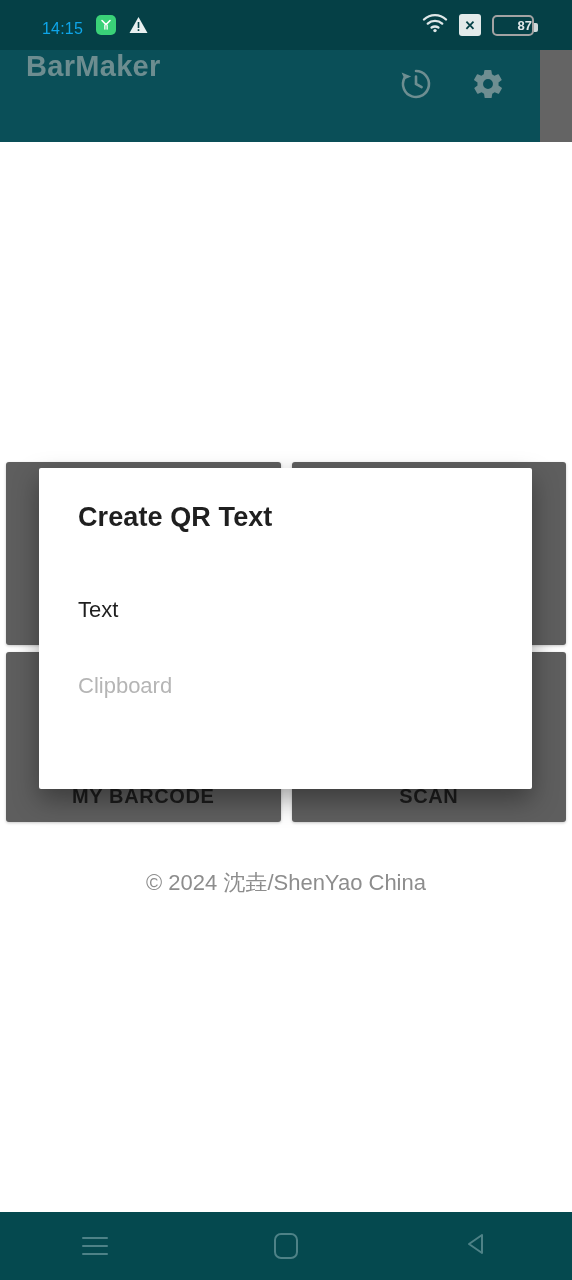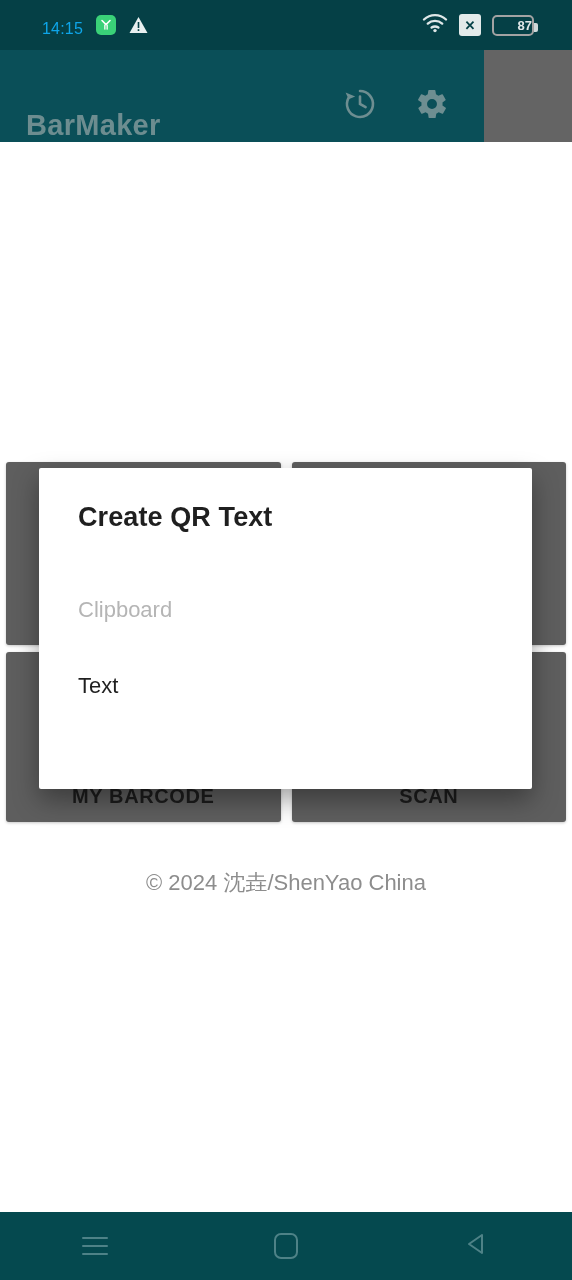--- a/index.html
+++ b/index.html
@@ -34,22 +34,22 @@
     display:flex; align-items:center; justify-content:flex-end; position:relative;
   }
   .sb-batt::after{
     content:""; position:absolute; right:-6px; top:6px;
     width:4px; height:9px; background:#cfdadb; border-radius:0 2px 2px 0;
   }
   .sb-batt span{ color:#dfe7e8; font-size:13px; font-weight:bold; }
 
   
   .appbar{
-    position:absolute; left:0; top:50px; width:484px; height:92px;
-    background:#0a4f58; display:flex; align-items:flex-end; z-index:55;
+    position:absolute; left:0; top:50px; width:540px; height:92px;
+    background:#0a4f58; display:flex; align-items:flex-start; z-index:55;
   }
   .appbar-title{
     padding-left:26px; font-size:29px; font-weight:bold;
     color:#6d8d90; letter-spacing:.3px;
   }
   .appbar-actions{ margin-left:auto; display:flex; align-items:center; gap:0px; padding-right:16px; }
   .ab-btn{
     width:72px; height:72px; display:flex; align-items:center; justify-content:center;
   }
   .ab-api{ color:#6e8e91; font-size:21px; font-weight:bold; letter-spacing:1px; }
@@ -188,22 +188,22 @@
         <span class="card-label">SCAN</span>
       </div>
     </div>
   </div>
   <div class="copyright">© 2024 沈垚/ShenYao China</div>
 </div>
 
 <div class="dialog">
   <div class="dlg-title">Create QR Text</div>
   <div class="dlg-list">
+    <div class="dlg-item">Text</div>
     <div class="dlg-item disabled">Clipboard</div>
-    <div class="dlg-item">Text</div>
   </div>
 </div>
 
 <div class="navbar">
   <div class="nav-btn">
     <span class="nav-ham">
         <i></i>
         <i></i>
         <i></i>
       </span>

